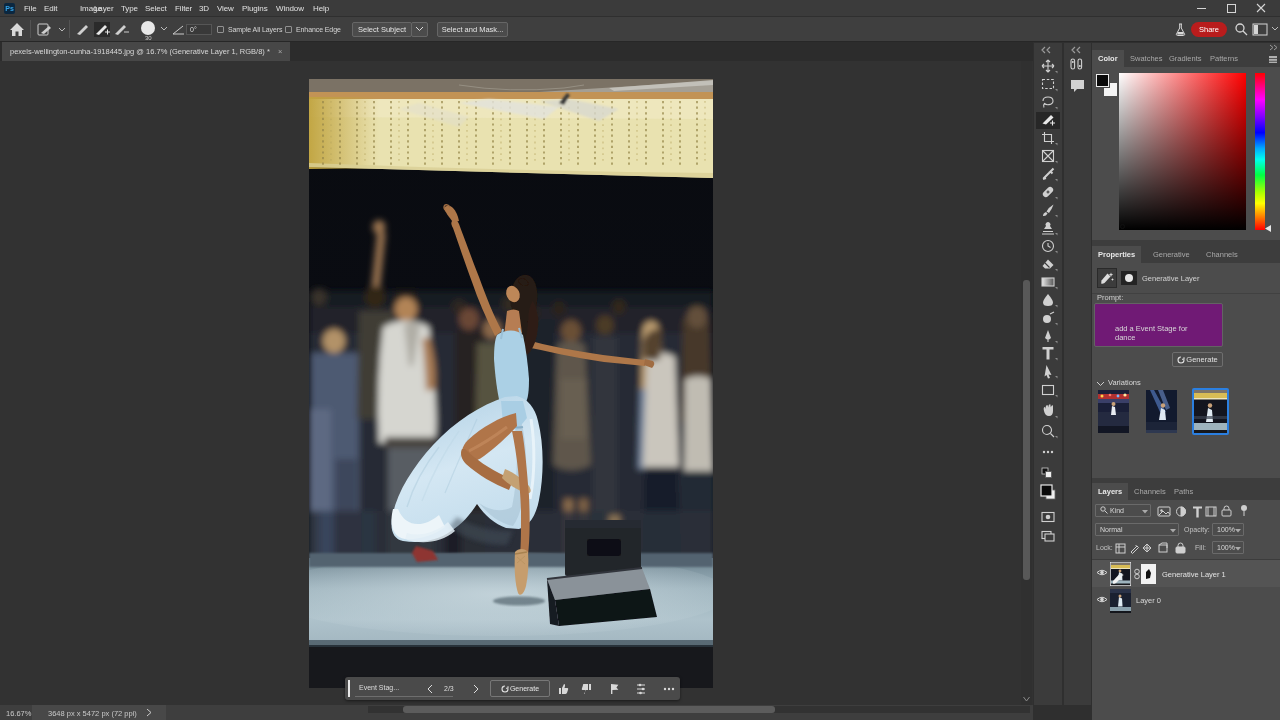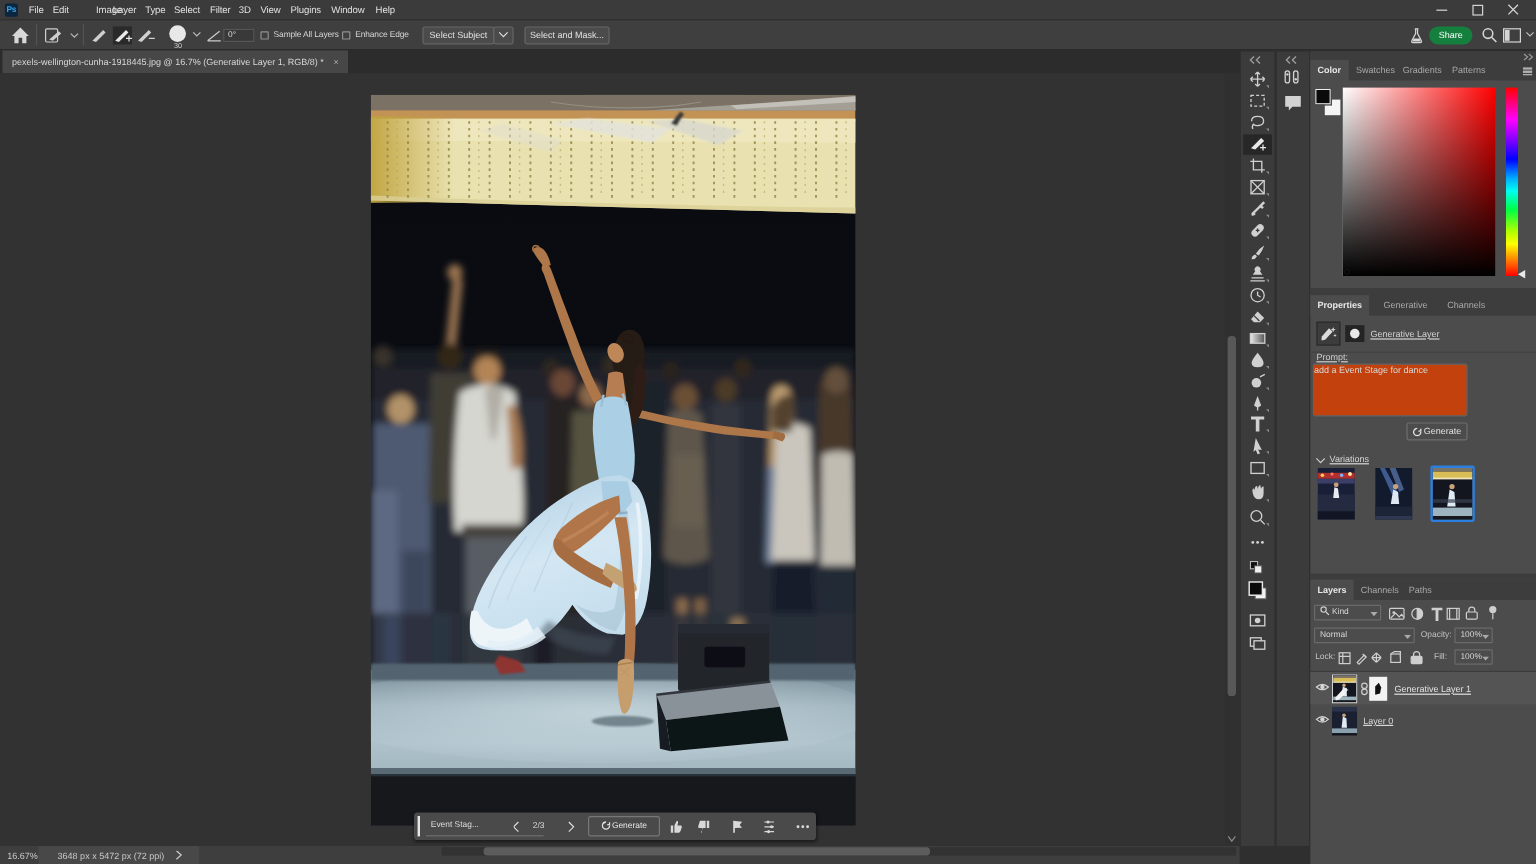--- a/index.html
+++ b/index.html
@@ -30,21 +30,21 @@
 #hscrolltrack { position:absolute; left:368px; top:1px; width:662px; height:7px; background:#323232; }
 #hscrollthumb { position:absolute; left:35px; top:0px; width:372px; height:7px; background:#5c5c5c; border-radius:3px; }
 
 #toolstrip { left:1034px; top:43px; width:28px; height:662px; background:#3b3b3b; }
 #strip2 { left:1064px; top:43px; width:27px; height:662px; background:#3b3b3b; }
 #panels { left:1092px; top:43px; width:188px; height:677px; background:#4c4c4c; }
 
 .ptabrow { position:absolute; left:0; width:188px; height:18px; background:#3d3d3d; font-size:7.5px; color:#a8a8a8; }
 .ptab { position:absolute; top:0; height:18px; line-height:18px; padding:0 6px; }
 .ptab.act { background:#4c4c4c; color:#e8e8e8; font-weight:bold; }
-.small { font-size:7.5px;text-decoration:underline; }
+.small { font-size:7.5px; }
 
 .dd { position:absolute; height:13px; background:#4c4c4c; border:1px solid #6a6a6a; border-radius:1px; font-size:7px; color:#d8d8d8; line-height:11px; padding-left:4px; }
 .lbl { position:absolute; font-size:7px; color:#c2c2c2; }
 
 #genbar { left:345px; top:677px; width:335px; height:23px; background:#4a4a4a; border-radius:3px; box-shadow:0 1px 3px rgba(0,0,0,.5); }
 </style>
 </head>
 <body>
 
 <div class="abs" id="menubar">
@@ -103,21 +103,21 @@
   <div class="optbtn" style="left:352px;top:5px;width:60px">Select Subject</div>
   <div class="optbtn" style="left:411px;top:5px;width:17px"><svg width="9" height="6" viewBox="0 0 9 6">
         <path d="M1 1 l3.5 3.5 L8 1" stroke="#ddd" fill="none"></path>
       </svg></div>
   <div class="optbtn" style="left:437px;top:5px;width:71px">Select and Mask...</div>
 
   <svg class="abs" style="left:1173px;top:5px" width="15" height="15" viewBox="0 0 15 15">
     <path d="M6 2 h3 M6.7 2 v4 L3.5 12 a1 1 0 0 0 1 1.5 h6 a1 1 0 0 0 1-1.5 L8.3 6 V2" fill="none" stroke="#d8d8d8"></path>
     <path d="M5 10 h5 l1 2.5 h-7 Z" fill="#d8d8d8"></path>
   </svg>
-  <div class="abs" style="left:1191px;top:5px;width:36px;height:15px;background:#15803d;border-radius:8px;color:#fff;font-size:7.5px;text-align:center;line-height:15px">Share</div>
+  <div class="abs" style="left:1191px;top:5px;width:36px;height:15px;background:#b91c1c;border-radius:8px;color:#fff;font-size:7.5px;text-align:center;line-height:15px">Share</div>
   <svg class="abs" style="left:1234px;top:5px" width="14" height="14" viewBox="0 0 14 14">
     <circle cx="6" cy="6" r="4" fill="none" stroke="#d5d5d5" stroke-width="1.3"></circle>
     <path d="M9 9 L13 13" stroke="#d5d5d5" stroke-width="1.3"></path>
   </svg>
   <svg class="abs" style="left:1252px;top:6px" width="16" height="13" viewBox="0 0 16 13">
     <rect x="1" y="1" width="14" height="11" fill="none" stroke="#d5d5d5"></rect>
     <rect x="2" y="2" width="4" height="9" fill="#d5d5d5"></rect>
   </svg>
   <svg class="abs" style="left:1271px;top:9px" width="8" height="6" viewBox="0 0 8 6">
     <path d="M1 1 l3 3 l3 -3" stroke="#bbb" fill="none"></path>
@@ -619,21 +619,21 @@
     <path d="M1.5 9.5 L7.5 2.5 l3 3 L4.5 12 q-2 1 -3.3 .4 Z" fill="#dcdcdc"></path>
     <path d="M11 1.5 l.6 1.6 1.6 .6 -1.6 .6 -.6 1.6 -.6 -1.6 -1.6 -.6 1.6 -.6 Z" fill="#dcdcdc"></path>
     <path d="M12.5 7 l.4 1.1 1.1 .4 -1.1 .4 -.4 1.1 -.4 -1.1 -1.1 -.4 1.1 -.4 Z" fill="#dcdcdc"></path>
   </svg>
   <div class="abs" style="left:29px;top:31px;width:16px;height:14px;background:#242424">
     <div class="abs" style="left:4px;top:3px;width:8px;height:8px;background:#e8e8e8;border-radius:50%"></div>
   </div>
   <div class="abs small" style="left:50px;top:34px;color:#d2d2d2">Generative Layer</div>
   <div class="abs" style="left:0;top:53px;width:188px;height:1px;background:#414141"></div>
   <div class="abs small" style="left:5px;top:53px;color:#cfcfcf">Prompt:</div>
-  <div class="abs" style="left:2px;top:63px;width:129px;height:44px;background:#c2410c;border:1px solid #636363;border-radius:2px;font-size:7.5px;color:#d8d8d8;padding:0">add a Event Stage for dance</div>
+  <div class="abs" style="left:2px;top:63px;width:129px;height:44px;background:#701a75;border:1px solid #636363;border-radius:2px;font-size:7.5px;color:#d8d8d8;padding:20px">add a Event Stage for dance</div>
   <div class="abs" style="left:80px;top:112px;width:51px;height:15px;border:1px solid #6e6e6e;border-radius:2px;font-size:7.5px;color:#e0e0e0;text-align:center;line-height:14px"><svg width="8" height="8" viewBox="0 0 8 8" style="vertical-align:-1.5px;margin-right:1px">
         <path d="M4 1 A3 3 0 1 0 7 4" fill="none" stroke="#e0e0e0" stroke-width="1.1"></path>
         <path d="M7 1.2 v2 h-2" fill="none" stroke="#e0e0e0" stroke-width="1.1"></path>
         <circle cx="2" cy="2" r="0.7" fill="#e0e0e0"></circle>
       </svg>Generate</div>
   <svg class="abs" style="left:4px;top:140px" width="9" height="7" viewBox="0 0 9 7">
       <path d="M1 2 l3.5 3.5 L8 2" stroke="#ccc" fill="none"></path>
     </svg>
   <div class="abs small" style="left:16px;top:138px;color:#d8d8d8">Variations</div>
 

